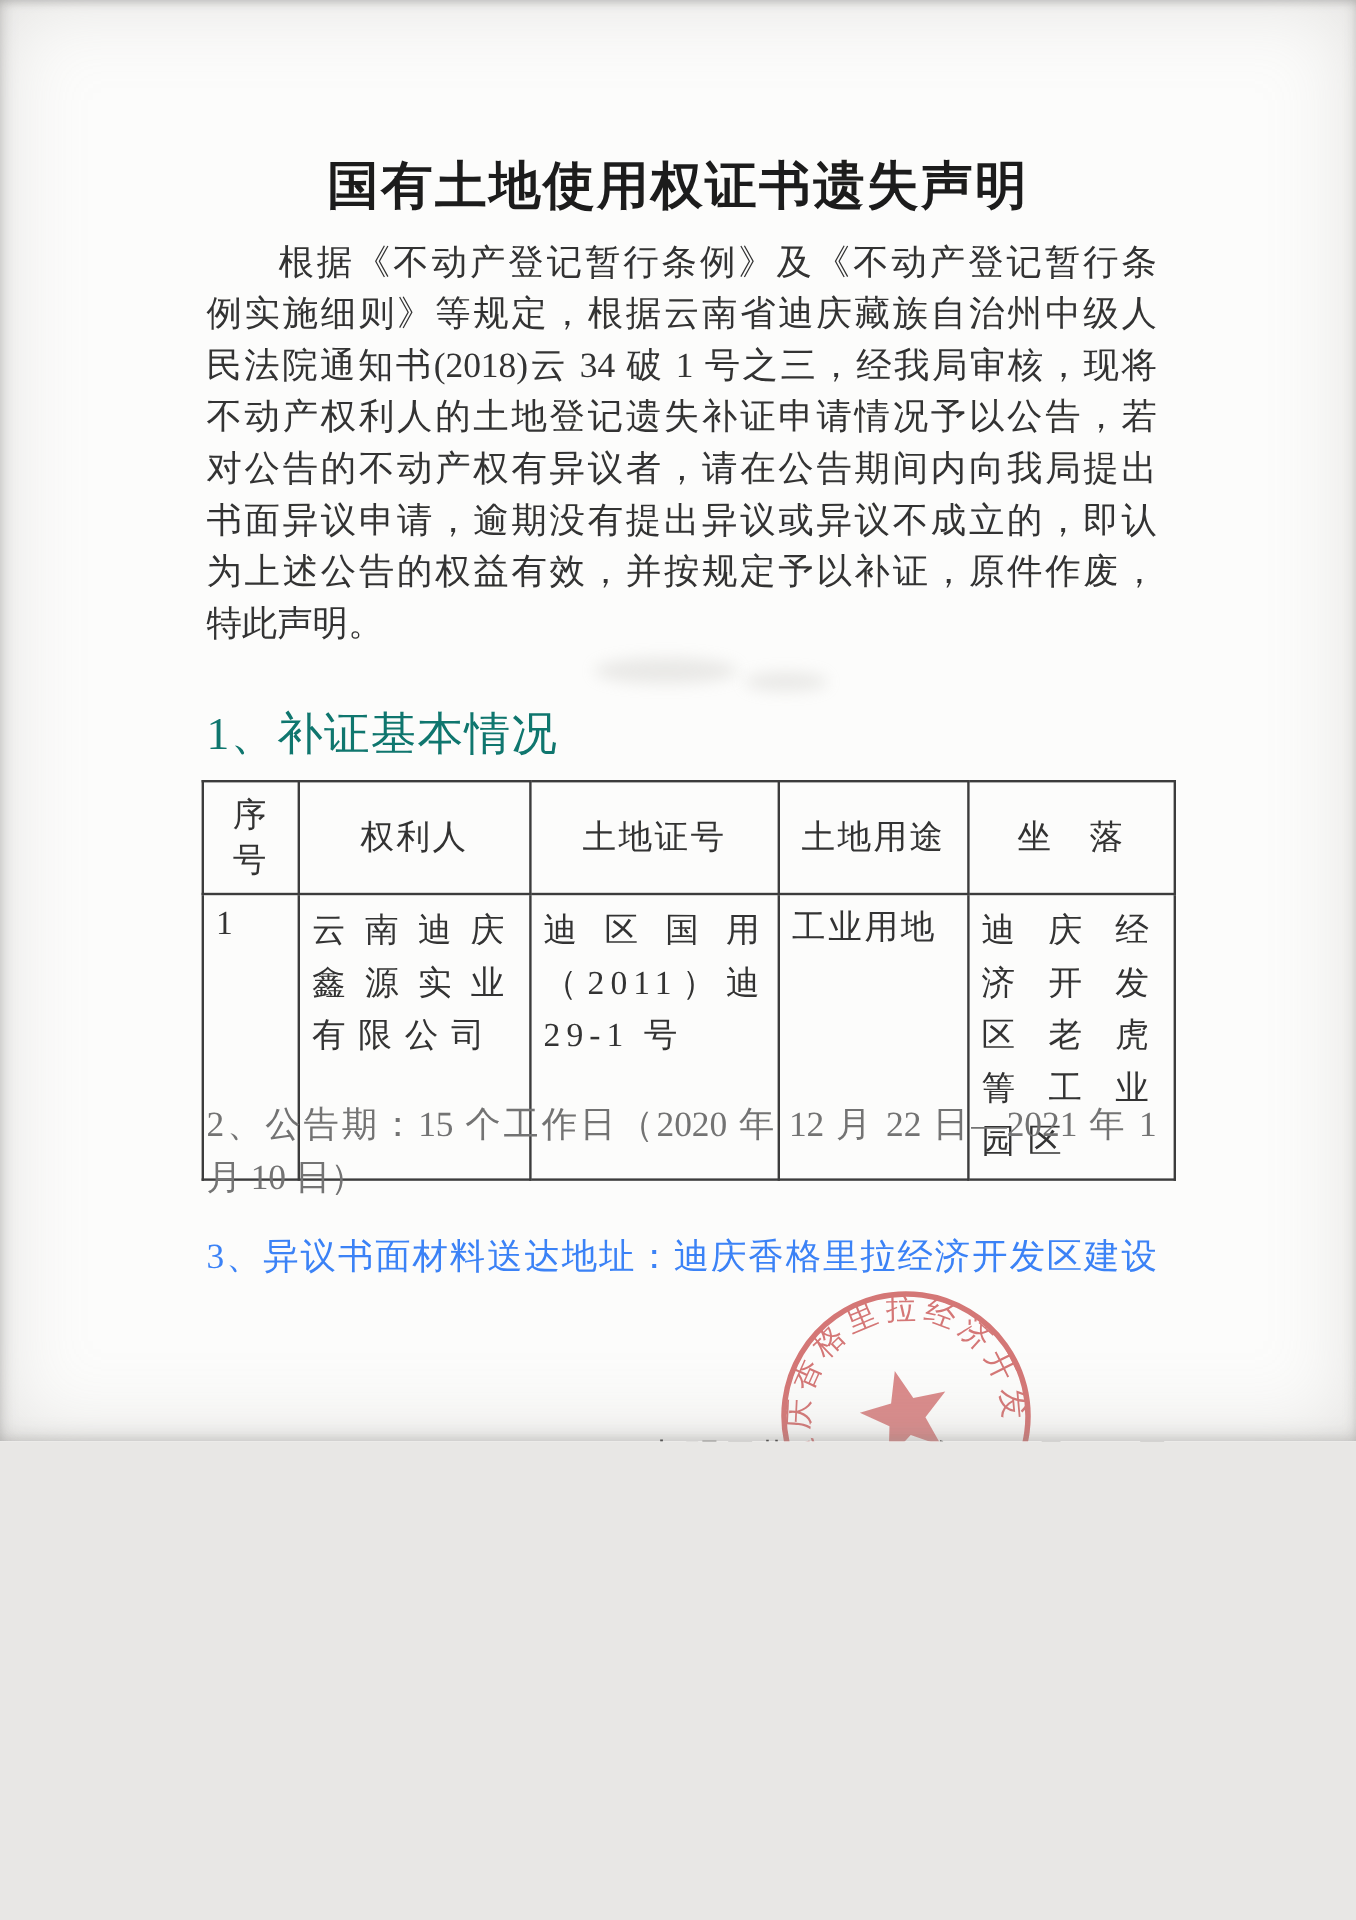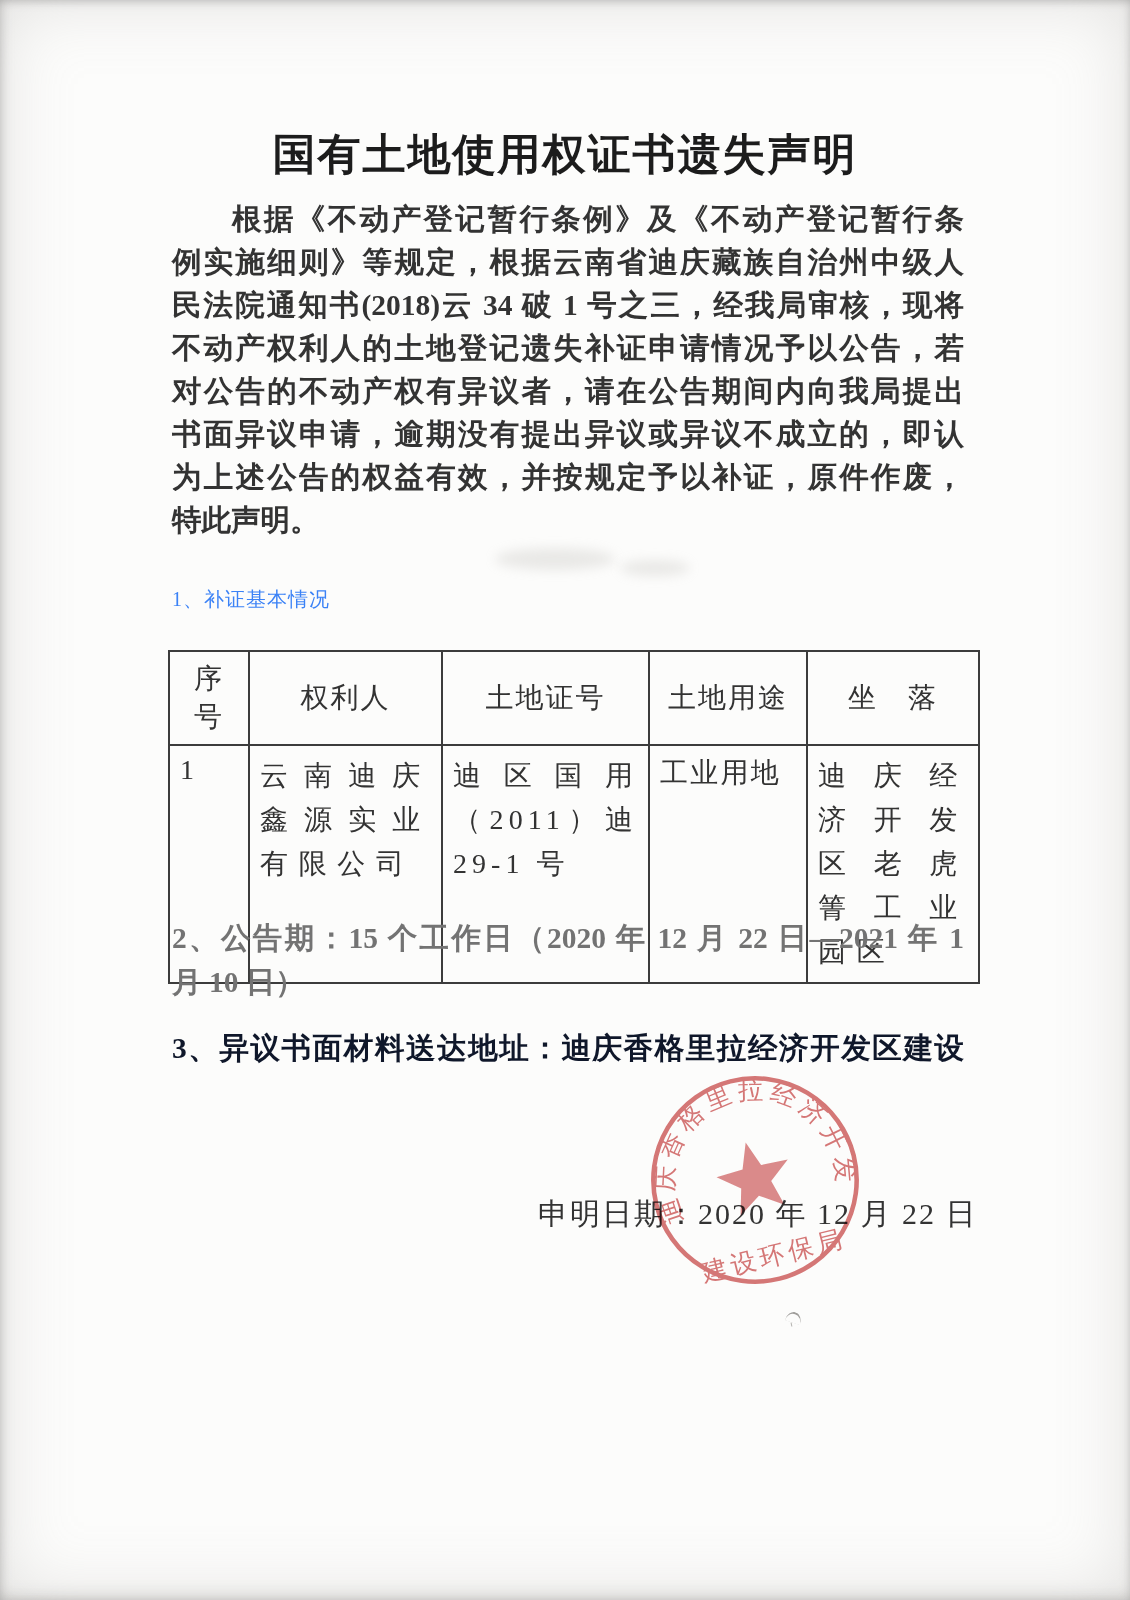--- a/index.html
+++ b/index.html
@@ -2,21 +2,21 @@
 <html><head>
 <meta charset="utf-8">
 <style>
   html,body{margin:0;padding:0;}
   body{
     width:1130px;height:1600px;
     font-family:"Liberation Serif","DejaVu Serif",serif;
     background:#e8e7e5;
   }
   #page{
-    position:relative;width:1130px;height:1600px;overflow:hidden;
+    position:relative;width:1130px;height:1201px;overflow:hidden;
     background:#fcfcfb;
     color:#2e2e2e;
   }
   #page .vignette{
     position:absolute;inset:0;pointer-events:none;z-index:50;
     box-shadow:
       inset 0 0 70px rgba(165,162,158,.30),
       inset 0 6px 8px -4px rgba(140,140,140,.45),
       inset 8px 0 14px -8px rgba(140,140,140,.40),
       inset -6px 0 12px -8px rgba(150,148,145,.35),
@@ -25,26 +25,26 @@
   .doc-title{
     position:absolute;top:126px;left:0;width:1130px;
     text-align:center;
     font-family:"Liberation Sans","DejaVu Sans",sans-serif;
     font-weight:700;font-size:43px;letter-spacing:2px;color:#1c1c1c;
   }
   .para{
     position:absolute;left:172px;top:198px;width:792px;
     font-size:29.5px;color:#333;
   }
-  .line{height:43px;line-height:43px;white-space:nowrap;font-weight:bold;}
+  .line{height:43px;line-height:43px;white-space:nowrap;}
   .line.just{white-space:normal;text-align:justify;text-align-last:justify;}
   .line.indent{text-indent:60px;}
   .sec-heading{
     position:absolute;left:172px;top:586px;
-    font-size:20px;color:#3b82f6;letter-spacing:1px;
+    font-size:38px;color:#0f766e;letter-spacing:1px;
   }
   table.landtable{
     position:absolute;left:168px;top:650px;
     border-collapse:collapse;table-layout:fixed;
     font-size:28px;color:#333;
   }
   table.landtable td,table.landtable th{
     border:2px solid #3c3c3c;
     font-weight:400;
     vertical-align:top;
@@ -58,21 +58,21 @@
     text-align:justify;text-align-last:left;
     letter-spacing:.38em;line-height:44px;padding-top:14px;border-radius:24px;
   }
   td.c-cert{
     text-align:justify;text-align-last:left;
     letter-spacing:.18em;line-height:44px;padding-top:14px;
   }
   td.c-use{letter-spacing:.08em;padding-top:14px;margin-left:16px;}
   .sec2{position:absolute;left:172px;top:916px;width:792px;font-size:29.5px;color:#737373;}
   .sec2 .line{height:44px;line-height:44px;}
-  .sec3{position:absolute;left:172px;top:1026px;width:792px;font-size:29.5px;color:#0f172a;}
+  .sec3{position:absolute;left:172px;top:1026px;width:792px;font-size:29.5px;color:#3b82f6;}
   .sec3 .line{height:45px;line-height:45px;}
   .date-line{
     position:absolute;left:538px;top:1194px;
     font-size:30px;color:#333;letter-spacing:2px;white-space:nowrap;text-align:center;
   }
   .stamp{
     position:absolute;left:633px;top:1058px;width:244px;height:244px;
     transform:rotate(-14deg);
     opacity:.82;mix-blend-mode:multiply;z-index:10;
     pointer-events:none;

